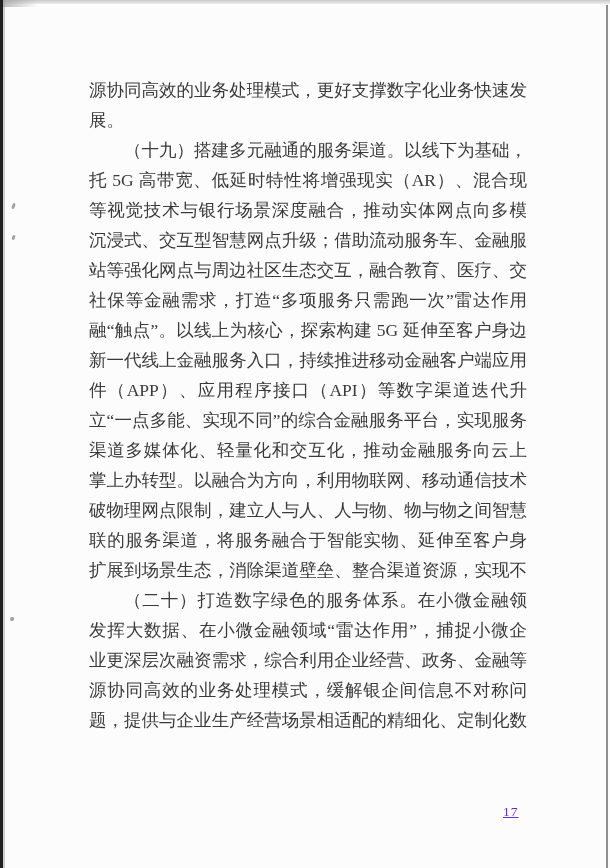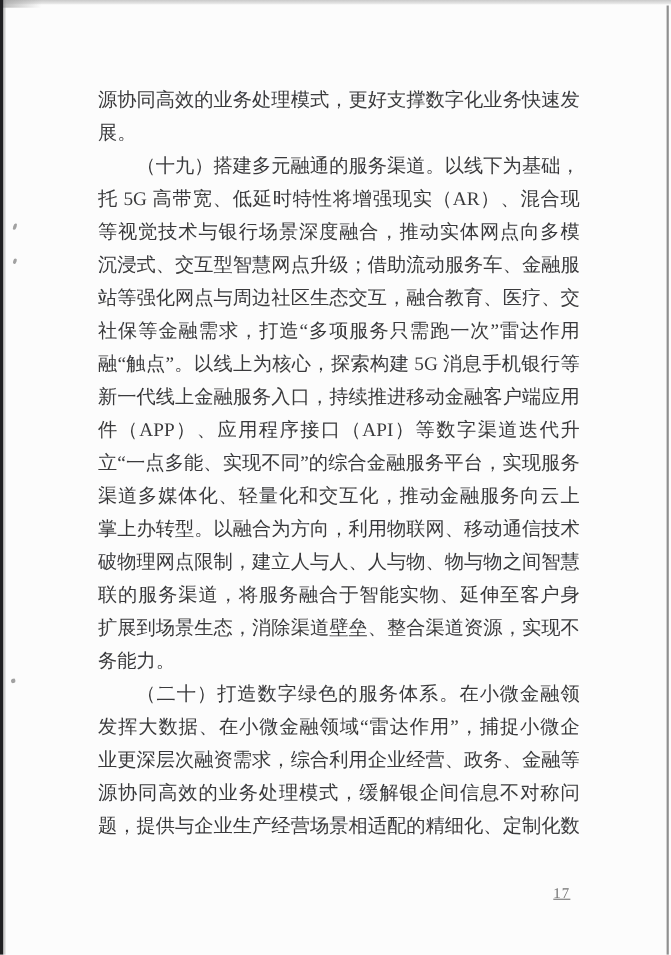--- a/index.html
+++ b/index.html
@@ -54,21 +54,21 @@
   }
   .line.para-end {
     text-align-last: left;
   }
   .line.para-start {
     text-indent: 2em;
   }
   .page-number {
     position: absolute; left: 503px; top: 804px;
     font-size: 13.5px; letter-spacing: 1px;
-    color: #737373;
+    color: #6d28d9;
     text-decoration: underline;
   }
 </style>
 </head>
 <body>
 
 <div class="scan-top"></div>
 <div class="scan-corner"></div>
 <div class="scan-left"></div>
 <div class="scan-left-soft"></div>
@@ -79,30 +79,29 @@
 
 <div class="textblock">
   <div class="line">源协同高效的业务处理模式，更好支撑数字化业务快速发</div>
   <div class="line para-end">展。</div>
   <div class="line para-start">（十九）搭建多元融通的服务渠道。以线下为基础，依</div>
   <div class="line">托 5G 高带宽、低延时特性将增强现实（AR）、混合现实（MR）</div>
   <div class="line">等视觉技术与银行场景深度融合，推动实体网点向多模态、</div>
   <div class="line">沉浸式、交互型智慧网点升级；借助流动服务车、金融服务</div>
   <div class="line">站等强化网点与周边社区生态交互，融合教育、医疗、交通、</div>
   <div class="line">社保等金融需求，打造“多项服务只需跑一次”雷达作用</div>
-  <div class="line">融“触点”。以线上为核心，探索构建 5G 消息手机银行等</div>
+  <div class="line">融“触点”。以线上为核心，探索构建 5G 延伸至客户身边</div>
   <div class="line">新一代线上金融服务入口，持续推进移动金融客户端应用软</div>
   <div class="line">件（APP）、应用程序接口（API）等数字渠道迭代升级，建</div>
   <div class="line">立“一点多能、实现不同”的综合金融服务平台，实现服务</div>
   <div class="line">渠道多媒体化、轻量化和交互化，推动金融服务向云上办、</div>
   <div class="line">掌上办转型。以融合为方向，利用物联网、移动通信技术突</div>
   <div class="line">破物理网点限制，建立人与人、人与物、物与物之间智慧互</div>
   <div class="line">联的服务渠道，将服务融合于智能实物、延伸至客户身边、</div>
   <div class="line">扩展到场景生态，消除渠道壁垒、整合渠道资源，实现不同</div>
-  <div class="line para-end">务能力。</div>
   <div class="line para-start">（二十）打造数字绿色的服务体系。在小微金融领域，</div>
   <div class="line">发挥大数据、在小微金融领域“雷达作用”，捕捉小微企</div>
   <div class="line">业更深层次融资需求，综合利用企业经营、政务、金融等各</div>
   <div class="line">源协同高效的业务处理模式，缓解银企间信息不对称问</div>
   <div class="line">题，提供与企业生产经营场景相适配的精细化、定制化数字</div>
 </div>
 
 <div class="page-number">17</div>
 
 </body></html>

